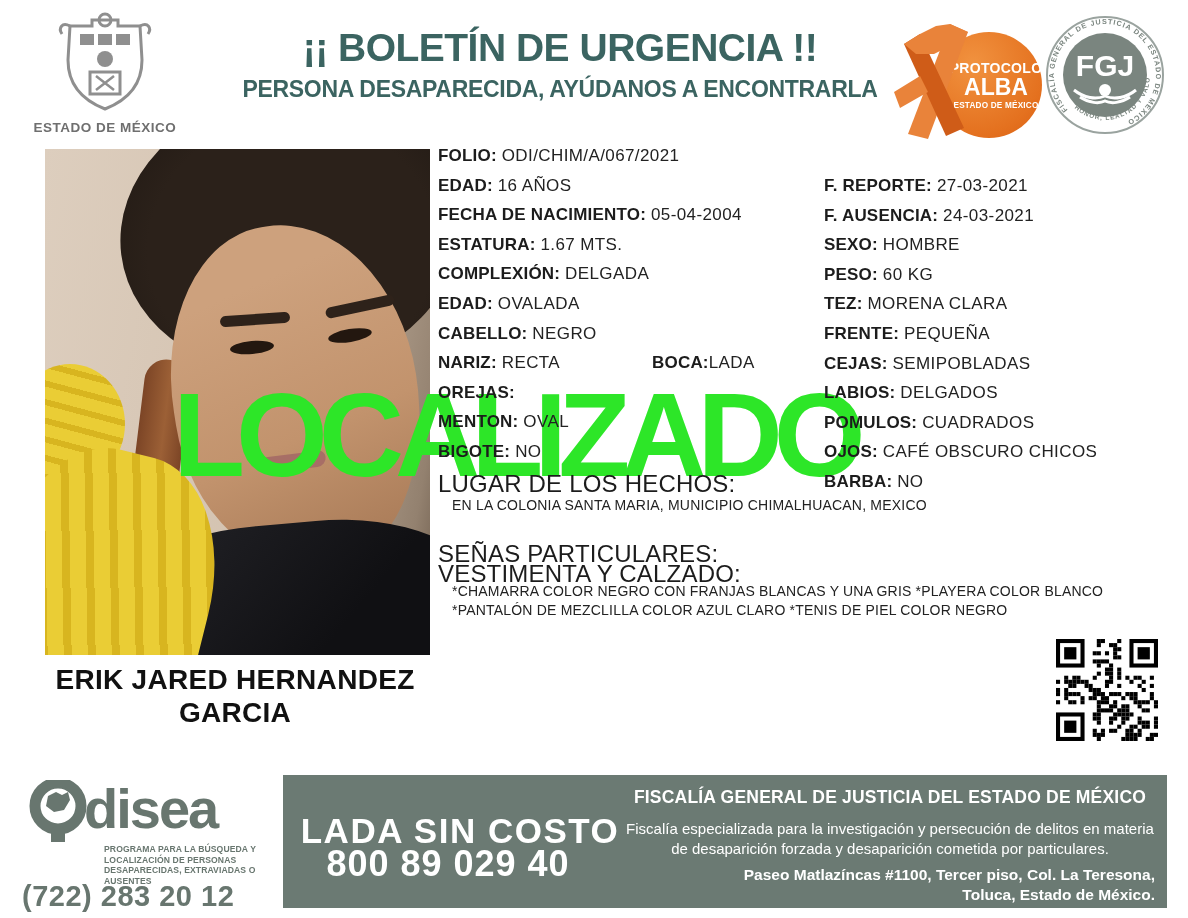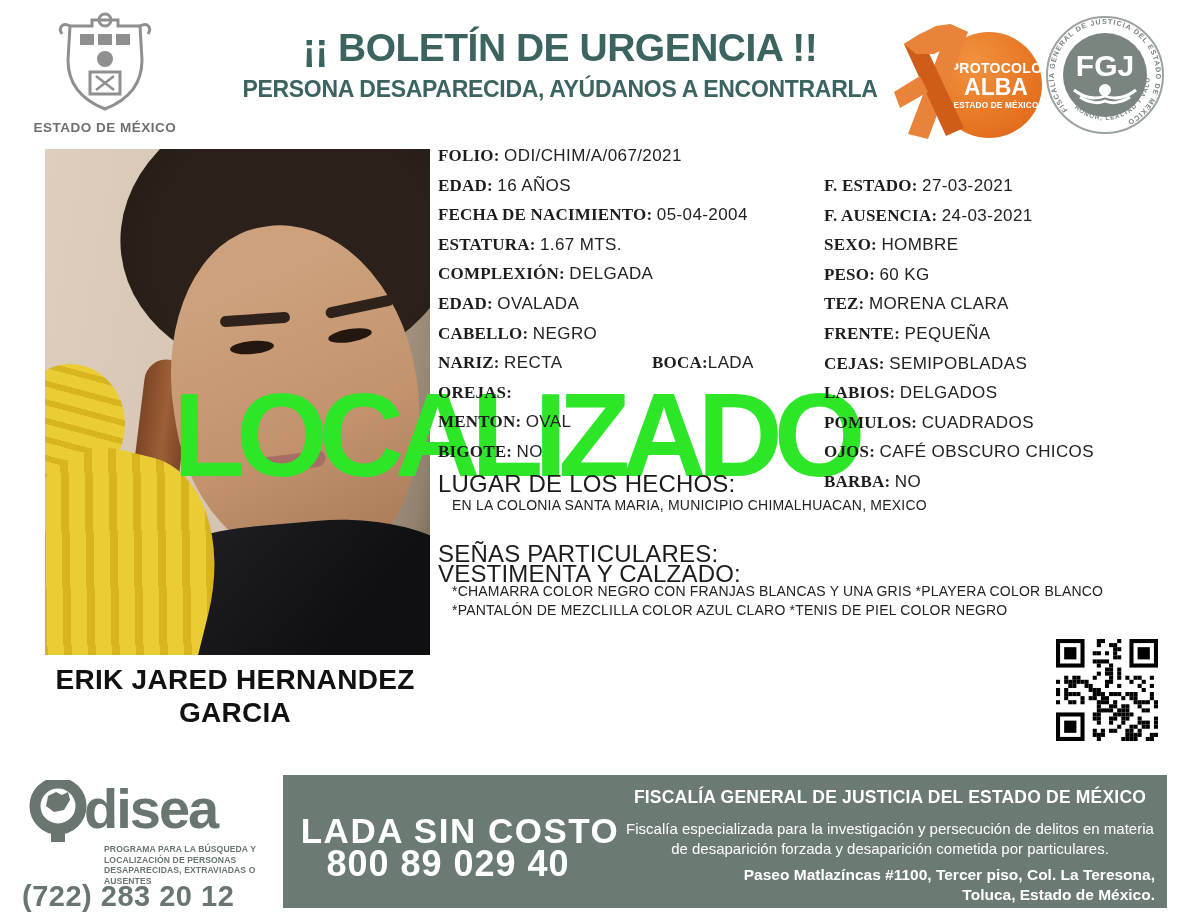--- a/index.html
+++ b/index.html
@@ -54,21 +54,21 @@
 
   
   .watermark{position:absolute;left:173px;top:376px;z-index:5;font-size:118px;font-weight:700;
       letter-spacing:-9px;color:#2de628;white-space:nowrap;line-height:1;}
 
   
   .fields{position:absolute;z-index:6;}
   #fields-left{left:438px;top:146px;}
   #fields-right{left:824px;top:176px;}
   .field-row{position:relative;height:29.6px;font-size:17px;white-space:nowrap;}
-  .field-label{font-weight:800;letter-spacing:.2px;font-family:Liberation Serif, serif;}
+  .field-label{font-weight:800;letter-spacing:.2px;}
   .field-value{font-weight:400;letter-spacing:.4px;color:#222;}
   .pair2{position:absolute;left:214px;top:0;}
 
   .section-title{position:absolute;z-index:6;font-size:24px;font-weight:400;letter-spacing:.2px;white-space:nowrap;}
   .section-note{position:absolute;z-index:6;font-size:14px;font-weight:400;color:#222;letter-spacing:.2px;line-height:19px;}
 
   
   .person-name{position:absolute;left:18px;top:663px;width:434px;text-align:center;z-index:6;
       font-size:28px;font-weight:800;line-height:33px;letter-spacing:.3px;color:#111;}
 
@@ -179,21 +179,21 @@
       <div class="field-row"><span class="field-label">ESTATURA: </span><span class="field-value">1.67 MTS.</span></div>
       <div class="field-row"><span class="field-label">COMPLEXIÓN: </span><span class="field-value">DELGADA</span></div>
       <div class="field-row"><span class="field-label">EDAD: </span><span class="field-value">OVALADA</span></div>
       <div class="field-row"><span class="field-label">CABELLO: </span><span class="field-value">NEGRO</span></div>
       <div class="field-row"><span class="field-label">NARIZ: </span><span class="field-value">RECTA</span><span class="pair2"><span class="field-label">BOCA:</span><span class="field-value">LADA</span></span></div>
       <div class="field-row"><span class="field-label">OREJAS: </span><span class="field-value"></span></div>
       <div class="field-row"><span class="field-label">MENTON: </span><span class="field-value">OVAL</span></div>
       <div class="field-row"><span class="field-label">BIGOTE: </span><span class="field-value">NO</span></div>
     </div>
   <div id="fields-right" class="fields">
-      <div class="field-row"><span class="field-label">F. ESTADO: </span><span class="field-value">27-03-2021</span></div>
+      <div class="field-row"><span class="field-label">F. REPORTE: </span><span class="field-value">27-03-2021</span></div>
       <div class="field-row"><span class="field-label">F. AUSENCIA: </span><span class="field-value">24-03-2021</span></div>
       <div class="field-row"><span class="field-label">SEXO: </span><span class="field-value">HOMBRE</span></div>
       <div class="field-row"><span class="field-label">PESO: </span><span class="field-value">60 KG</span></div>
       <div class="field-row"><span class="field-label">TEZ: </span><span class="field-value">MORENA CLARA</span></div>
       <div class="field-row"><span class="field-label">FRENTE: </span><span class="field-value">PEQUEÑA</span></div>
       <div class="field-row"><span class="field-label">CEJAS: </span><span class="field-value">SEMIPOBLADAS</span></div>
       <div class="field-row"><span class="field-label">LABIOS: </span><span class="field-value">DELGADOS</span></div>
       <div class="field-row"><span class="field-label">POMULOS: </span><span class="field-value">CUADRADOS</span></div>
       <div class="field-row"><span class="field-label">OJOS: </span><span class="field-value">CAFÉ OBSCURO CHICOS</span></div>
       <div class="field-row"><span class="field-label">BARBA: </span><span class="field-value">NO</span></div>

